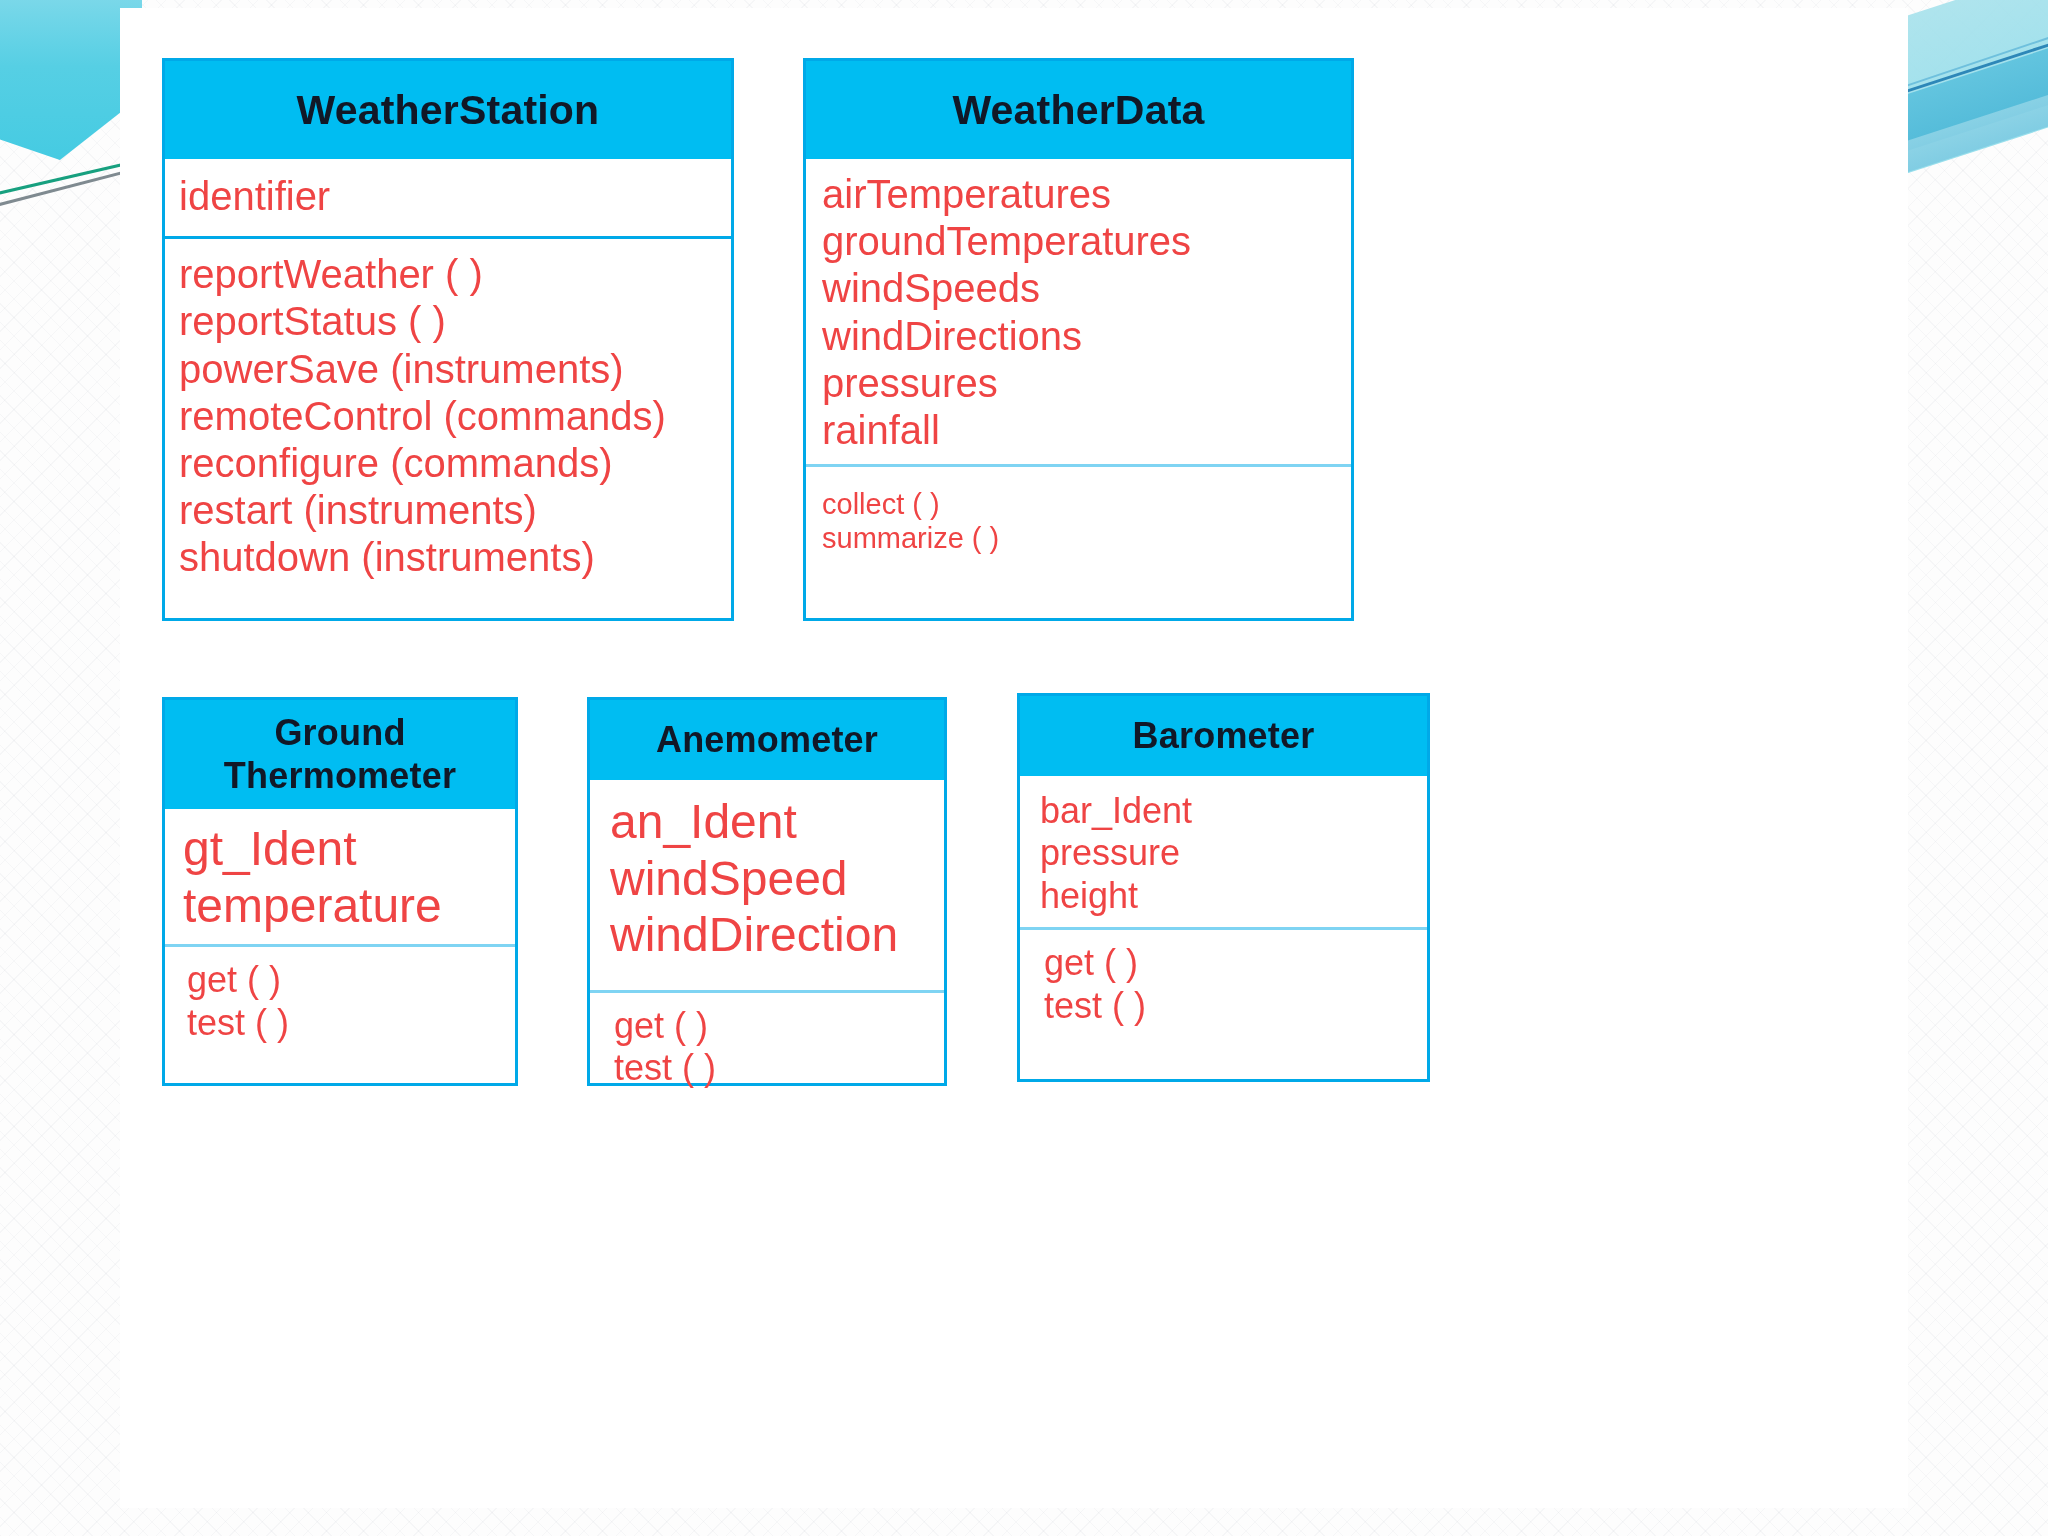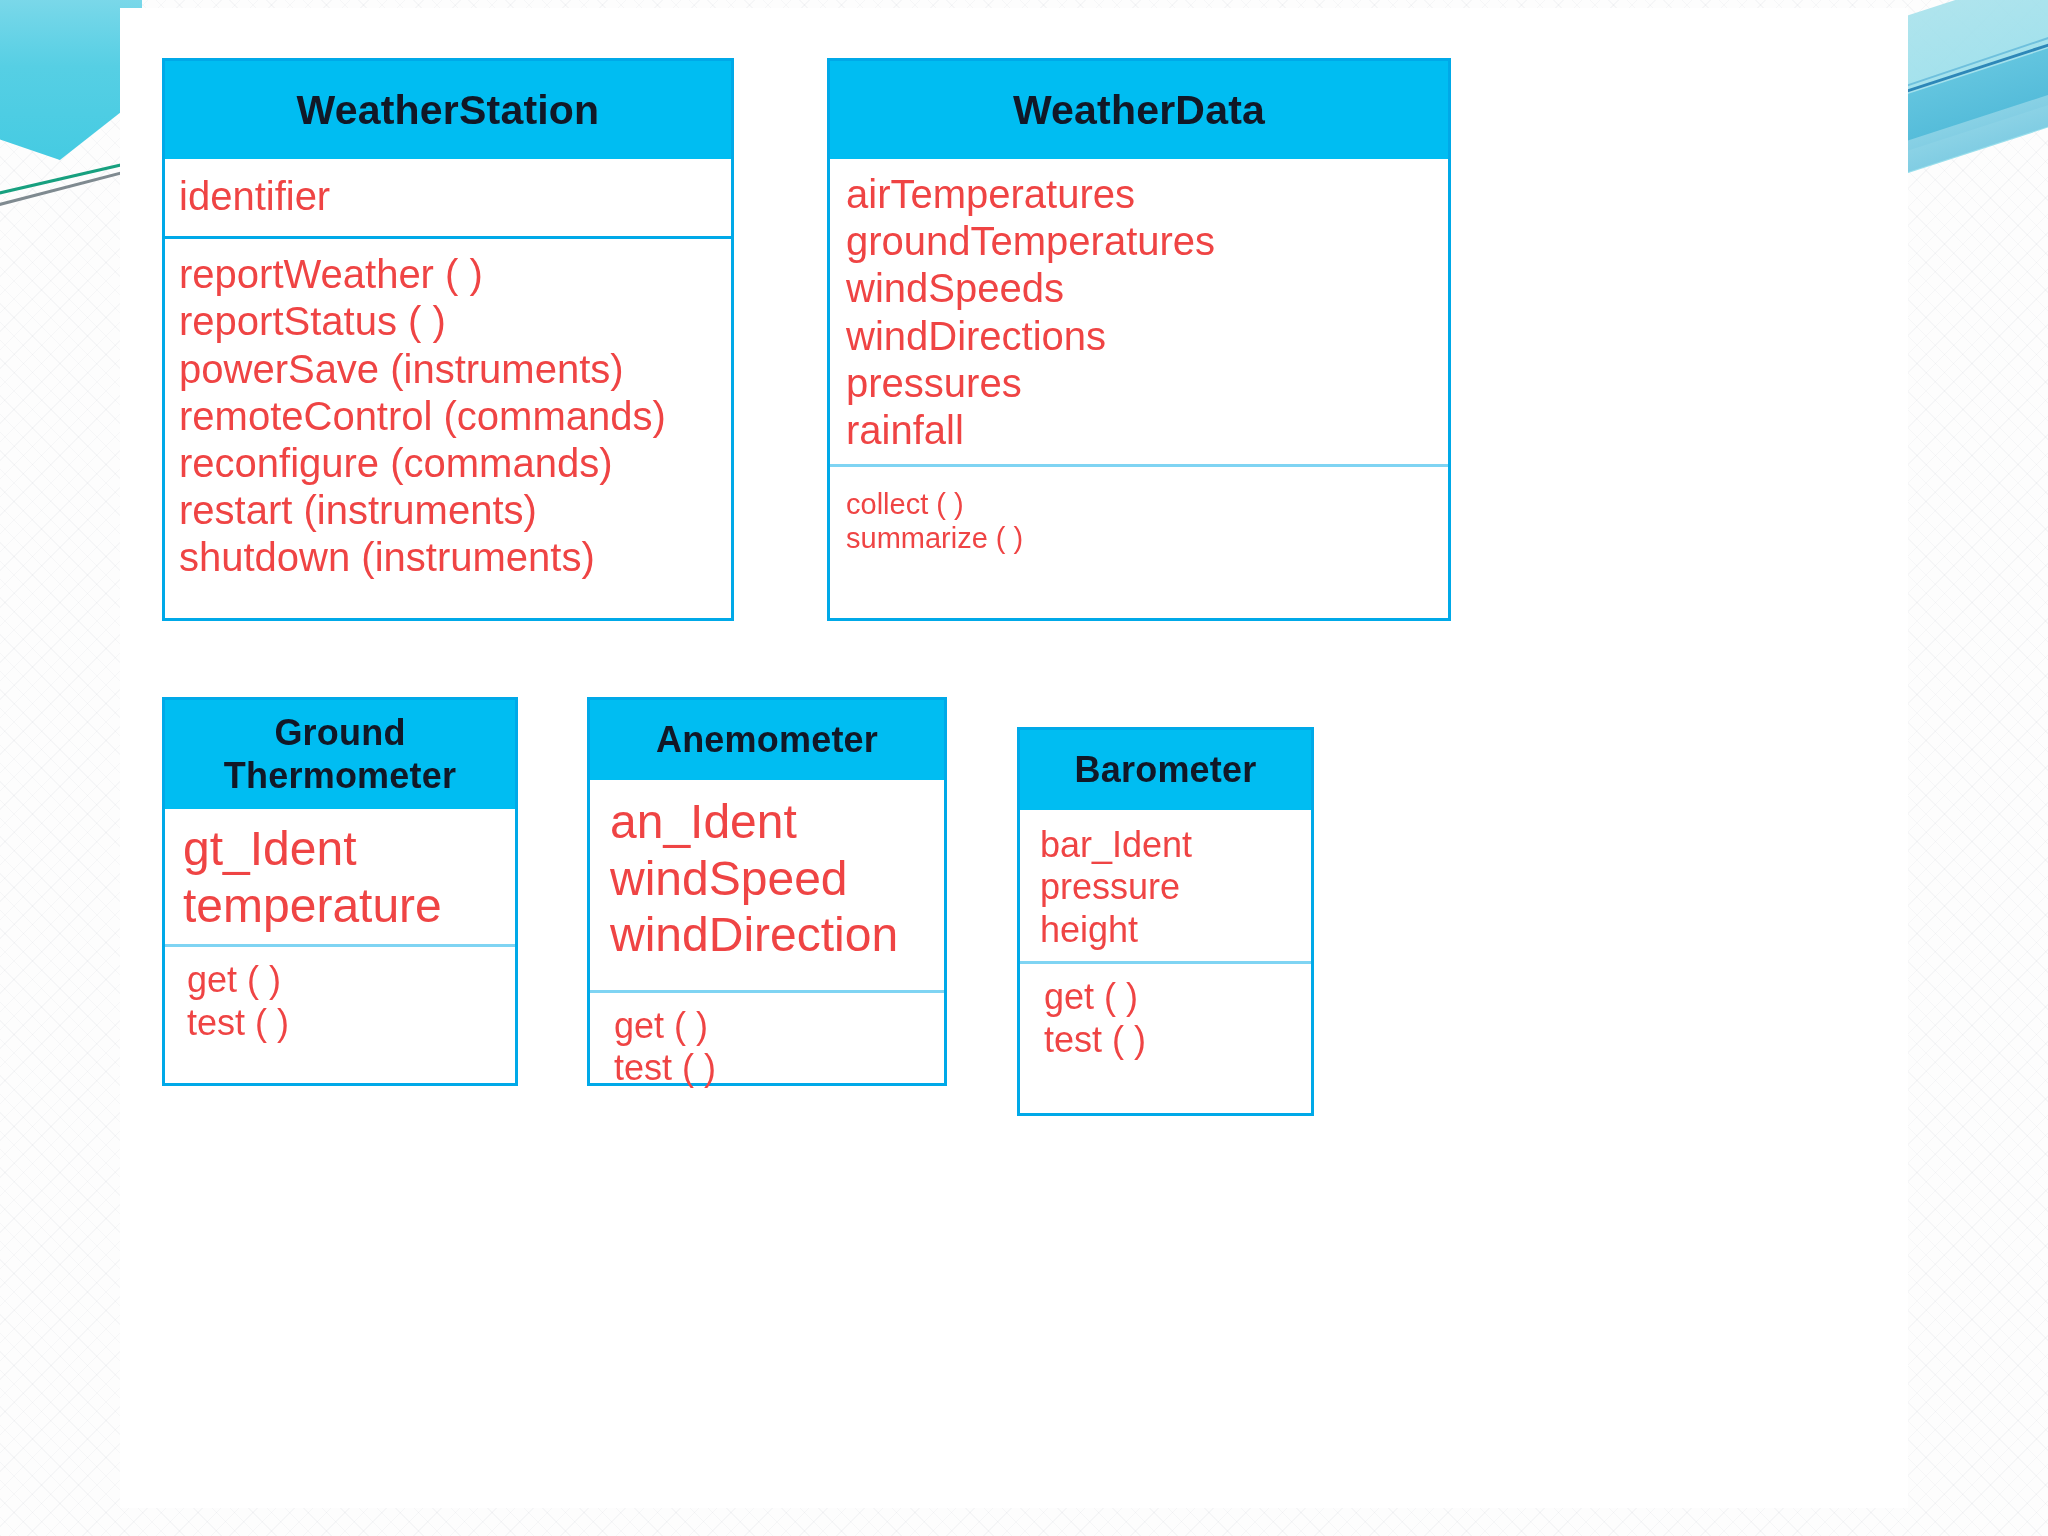--- a/index.html
+++ b/index.html
@@ -144,36 +144,36 @@
     white-space: nowrap;
     line-height: 1.18;
   }
 
   
   #box-weatherstation { left: 162px;  top: 58px;  width: 572px; height: 563px; }
   #box-weatherstation .uml-header { height: 98px; font-size: 41px; }
   #box-weatherstation .attrs { padding: 14px 14px 16px 14px; font-size: 40px; }
   #box-weatherstation .ops   { padding: 12px 4px 10px 14px; font-size: 40px; }
 
-  #box-weatherdata { left: 803px; top: 58px; width: 624px; height: 563px; margin-left: 24px; }
+  #box-weatherdata { left: 803px; top: 58px; width: 551px; height: 563px; }
   #box-weatherdata .uml-header { height: 98px; font-size: 41px; }
   #box-weatherdata .attrs { padding: 12px 14px 10px 16px; font-size: 40px; }
   #box-weatherdata .ops   { padding: 20px 14px 10px 16px; font-size: 29px; }
 
   #box-groundthermometer { left: 162px; top: 697px; width: 356px; height: 389px; }
   #box-groundthermometer .uml-header { height: 109px; font-size: 36px; line-height: 1.18; }
   #box-groundthermometer .attrs { padding: 12px 10px 10px 18px; font-size: 48px; }
   #box-groundthermometer .ops   { padding: 12px 10px 10px 22px; font-size: 36px; }
 
   #box-anemometer { left: 587px; top: 697px; width: 360px; height: 389px; }
   #box-anemometer .uml-header { height: 80px; font-size: 36px; }
   #box-anemometer .attrs { padding: 14px 10px 26px 20px; font-size: 48px; }
   #box-anemometer .ops   { padding: 12px 10px 10px 24px; font-size: 36px; }
 
-  #box-barometer { left: 1017px; top: 727px; width: 297px; height: 389px; }
+  #box-barometer { left: 1017px; top: 693px; width: 413px; height: 389px; }
   #box-barometer .uml-header { height: 80px; font-size: 36px; }
   #box-barometer .attrs { padding: 14px 10px 10px 20px; font-size: 36px; }
   #box-barometer .ops   { padding: 12px 10px 10px 24px; font-size: 36px; }
 </style>
 </head>
 <body>
 
 <div class="deco-layer">
   <div class="bg-texture"></div>
   <div class="deco-tl"></div>

